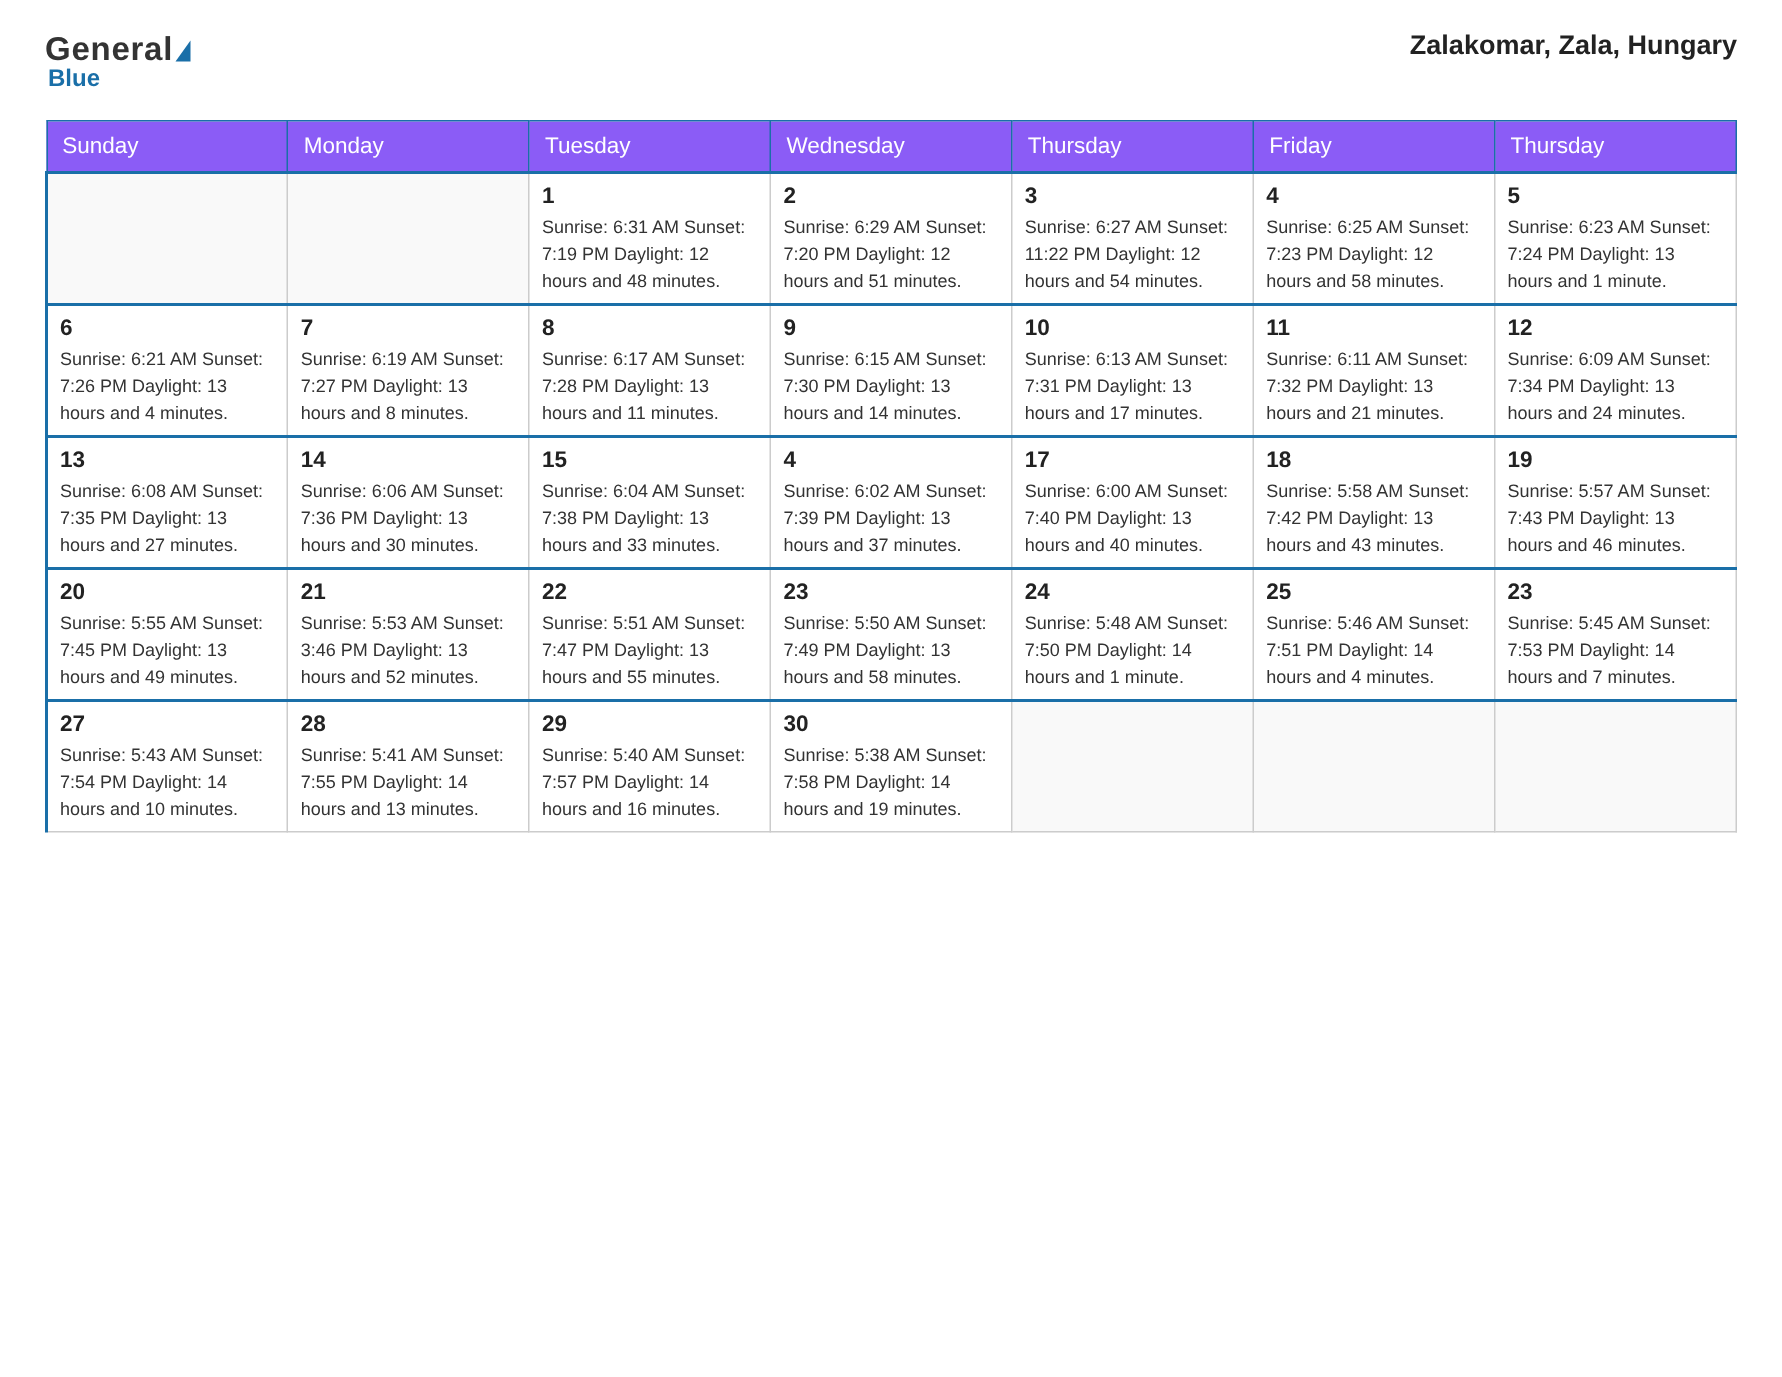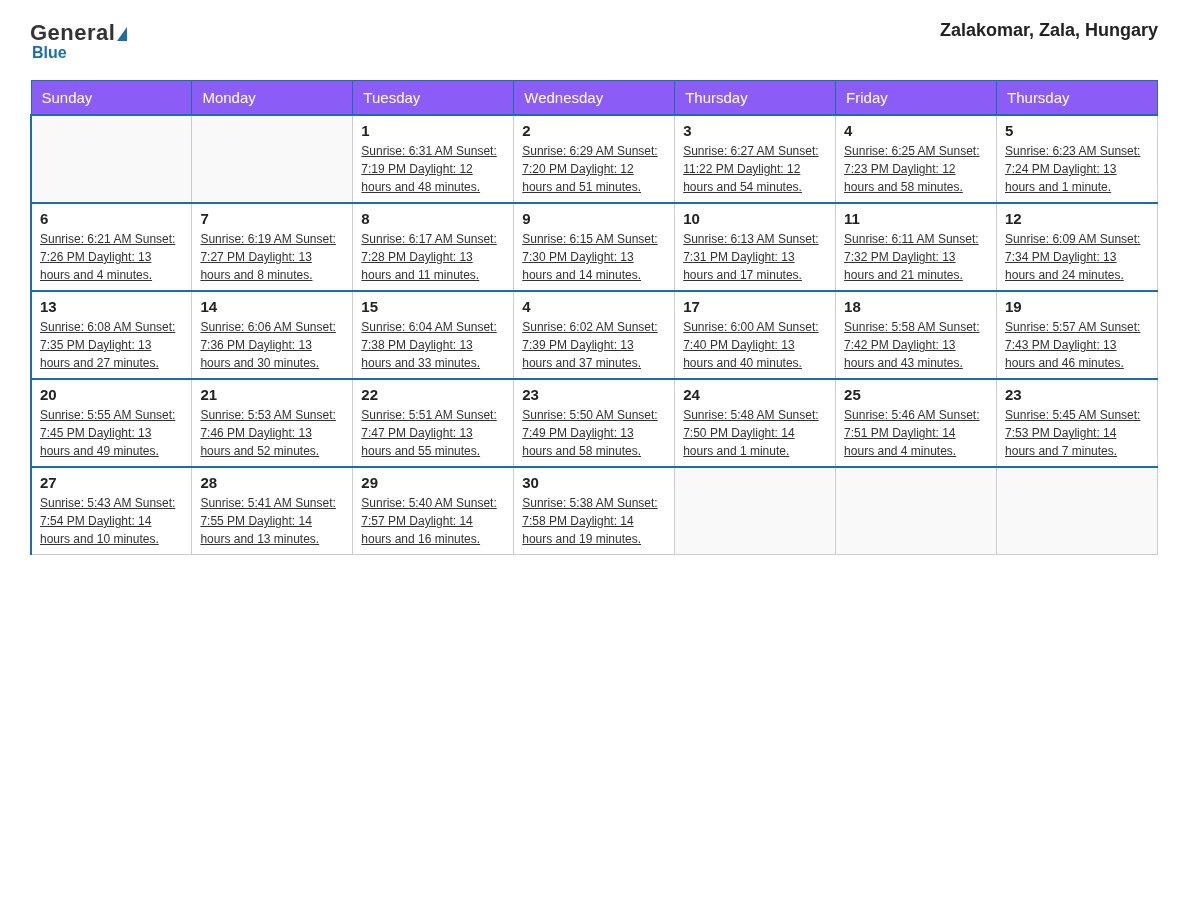--- a/index.html
+++ b/index.html
@@ -79,21 +79,20 @@
       font-size: 15px;
       font-weight: bold;
       color: #222;
       display: block;
       margin-bottom: 3px;
     }
     .day-info {
       font-size: 12px;
       color: #333;
       line-height: 1.5;
-      text-decoration: underline;
     }
     .calendar tr td:first-child {
       border-left: 2px solid #1a6fa8;
     }
     .calendar tbody tr {
       border-top: 2px solid #1a6fa8;
     }
     .empty-cell {
       background: #f9f9f9;
     }
@@ -271,21 +270,21 @@
         <td>
           <span class="day-num">20</span>
           <div class="day-info">Sunrise: 5:55 AM
 Sunset: 7:45 PM
 Daylight: 13 hours
 and 49 minutes.</div>
         </td>
         <td>
           <span class="day-num">21</span>
           <div class="day-info">Sunrise: 5:53 AM
-Sunset: 7:46 PM
+Sunset: 3:46 PM
 Daylight: 13 hours
 and 52 minutes.</div>
         </td>
         <td>
           <span class="day-num">22</span>
           <div class="day-info">Sunrise: 5:51 AM
 Sunset: 7:47 PM
 Daylight: 13 hours
 and 55 minutes.</div>
         </td>

